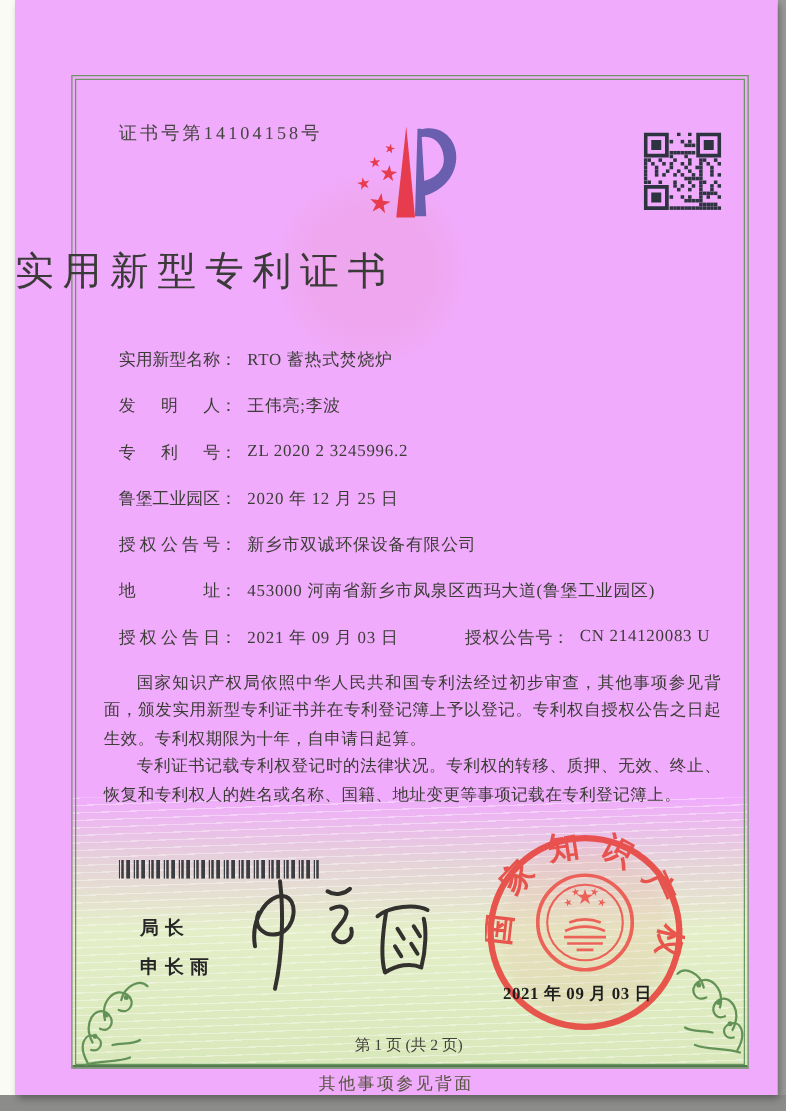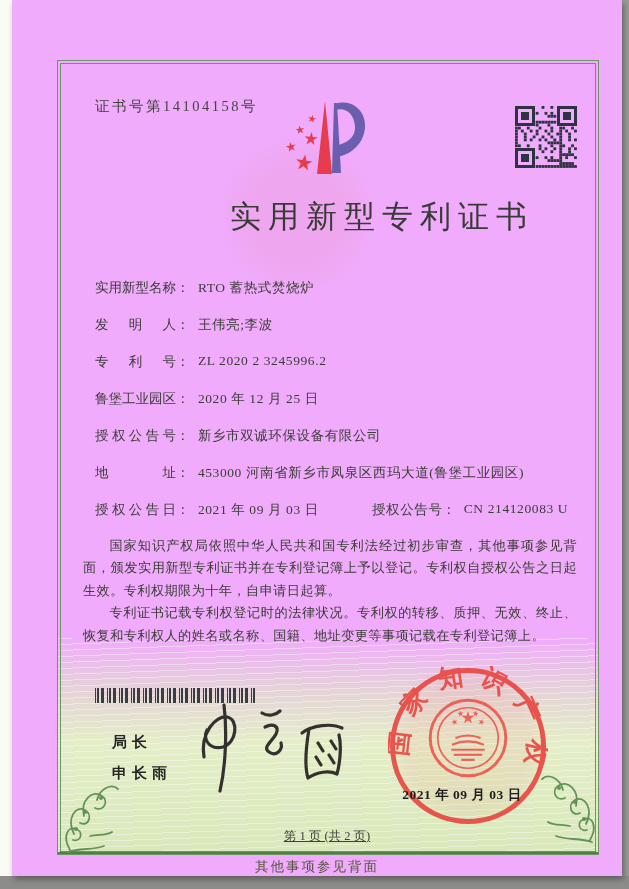--- a/index.html
+++ b/index.html
@@ -14,21 +14,21 @@
   .green-band{position:absolute;left:46px;top:638px;width:540px;height:214px;
     background:
       repeating-linear-gradient(178deg, rgba(255,255,255,0.38) 0 1px, rgba(255,255,255,0) 1px 6px),
       linear-gradient(180deg, rgba(222,235,194,0) 0px, rgba(222,235,194,0.6) 50px, #e4eec8 105px, #d9e8bb 100%);
     border-bottom:2px solid #517d4b;}
   .frame{position:absolute;left:45px;top:60px;width:540px;height:793px;
          border:1px solid #6c9663;outline:1px solid #6c9663;outline-offset:-4px;pointer-events:none;}
   .cert-no{position:absolute;left:83px;top:97px;font-size:14.5px;letter-spacing:2.5px;color:#454540;}
   .logo{position:absolute;left:255px;top:94px;}
   .qr{position:absolute;left:503px;top:106px;}
-  .title{position:absolute;left:0;top:196px;width:522px;text-align:right;
+  .title{position:absolute;left:0;top:196px;width:522px;text-align:left;
          font-size:31px;letter-spacing:7px;color:#3a3a38;font-weight:500;}
   .fields{position:absolute;left:83px;top:279px;width:492px;color:#3d3d38;font-size:13.5px;}
   .frow{height:22px;margin-bottom:15px;white-space:nowrap;}
   .flabel{display:inline-block;width:81px;text-align:justify;text-align-last:justify;vertical-align:top;}
   .flabel2{display:inline-block;width:70px;text-align:justify;text-align-last:justify;vertical-align:top;margin-left:26px;}
   .fcolon{display:inline-block;vertical-align:top;}
   .fvalue{display:inline-block;margin-left:5px;letter-spacing:0.6px;vertical-align:top;}
   .fvalue-fixed{display:inline-block;margin-left:5px;letter-spacing:0.6px;width:148px;vertical-align:top;}
   .paras{position:absolute;left:71px;top:535px;width:494px;font-size:13.2px;line-height:22.4px;
          color:#3c3c36;letter-spacing:0.4px;text-align:justify;}
@@ -41,21 +41,21 @@
   .signature{position:absolute;left:178px;top:699px;}
   .seal{position:absolute;left:376px;top:666px;width:160px;height:160px;opacity:0.9;}
   .seal-ring{position:absolute;left:2px;top:2px;width:146px;height:146px;border:5px solid #e8453f;
              border-radius:50%;background:radial-gradient(circle, rgba(240,95,85,0.10) 0 60%, rgba(240,95,85,0.02) 75%);}
   .seal svg.arc{position:absolute;left:0;top:0;}
   .seal-org-text{font-size:25px;font-weight:700;fill:#e8453f;letter-spacing:14px;
                  font-family:"Liberation Serif","DejaVu Serif",serif;}
   .emblem{position:absolute;left:38px;top:30px;}
   .seal-date{position:absolute;left:380px;top:786px;width:140px;text-align:center;font-size:13.5px;
              font-weight:700;color:#1e1e1e;letter-spacing:0.5px;}
-  .page-info{position:absolute;left:45px;top:828px;width:540px;text-align:center;font-size:12.5px;color:#41413a;text-decoration:underline;}
+  .page-info{position:absolute;left:45px;top:828px;width:540px;text-align:center;font-size:12.5px;color:#41413a;}
   .back-note{position:absolute;left:0;top:858px;width:610px;text-align:center;font-size:13.5px;
              color:#54543e;letter-spacing:2px;}
   .flourish{position:absolute;}
   .fl-left{left:48px;top:776px;}
   .fl-right{left:526px;top:766px;transform:scaleX(-1);}
 </style>
 </head>
 <body>
 
 <svg width="0" height="0" style="position:absolute">

